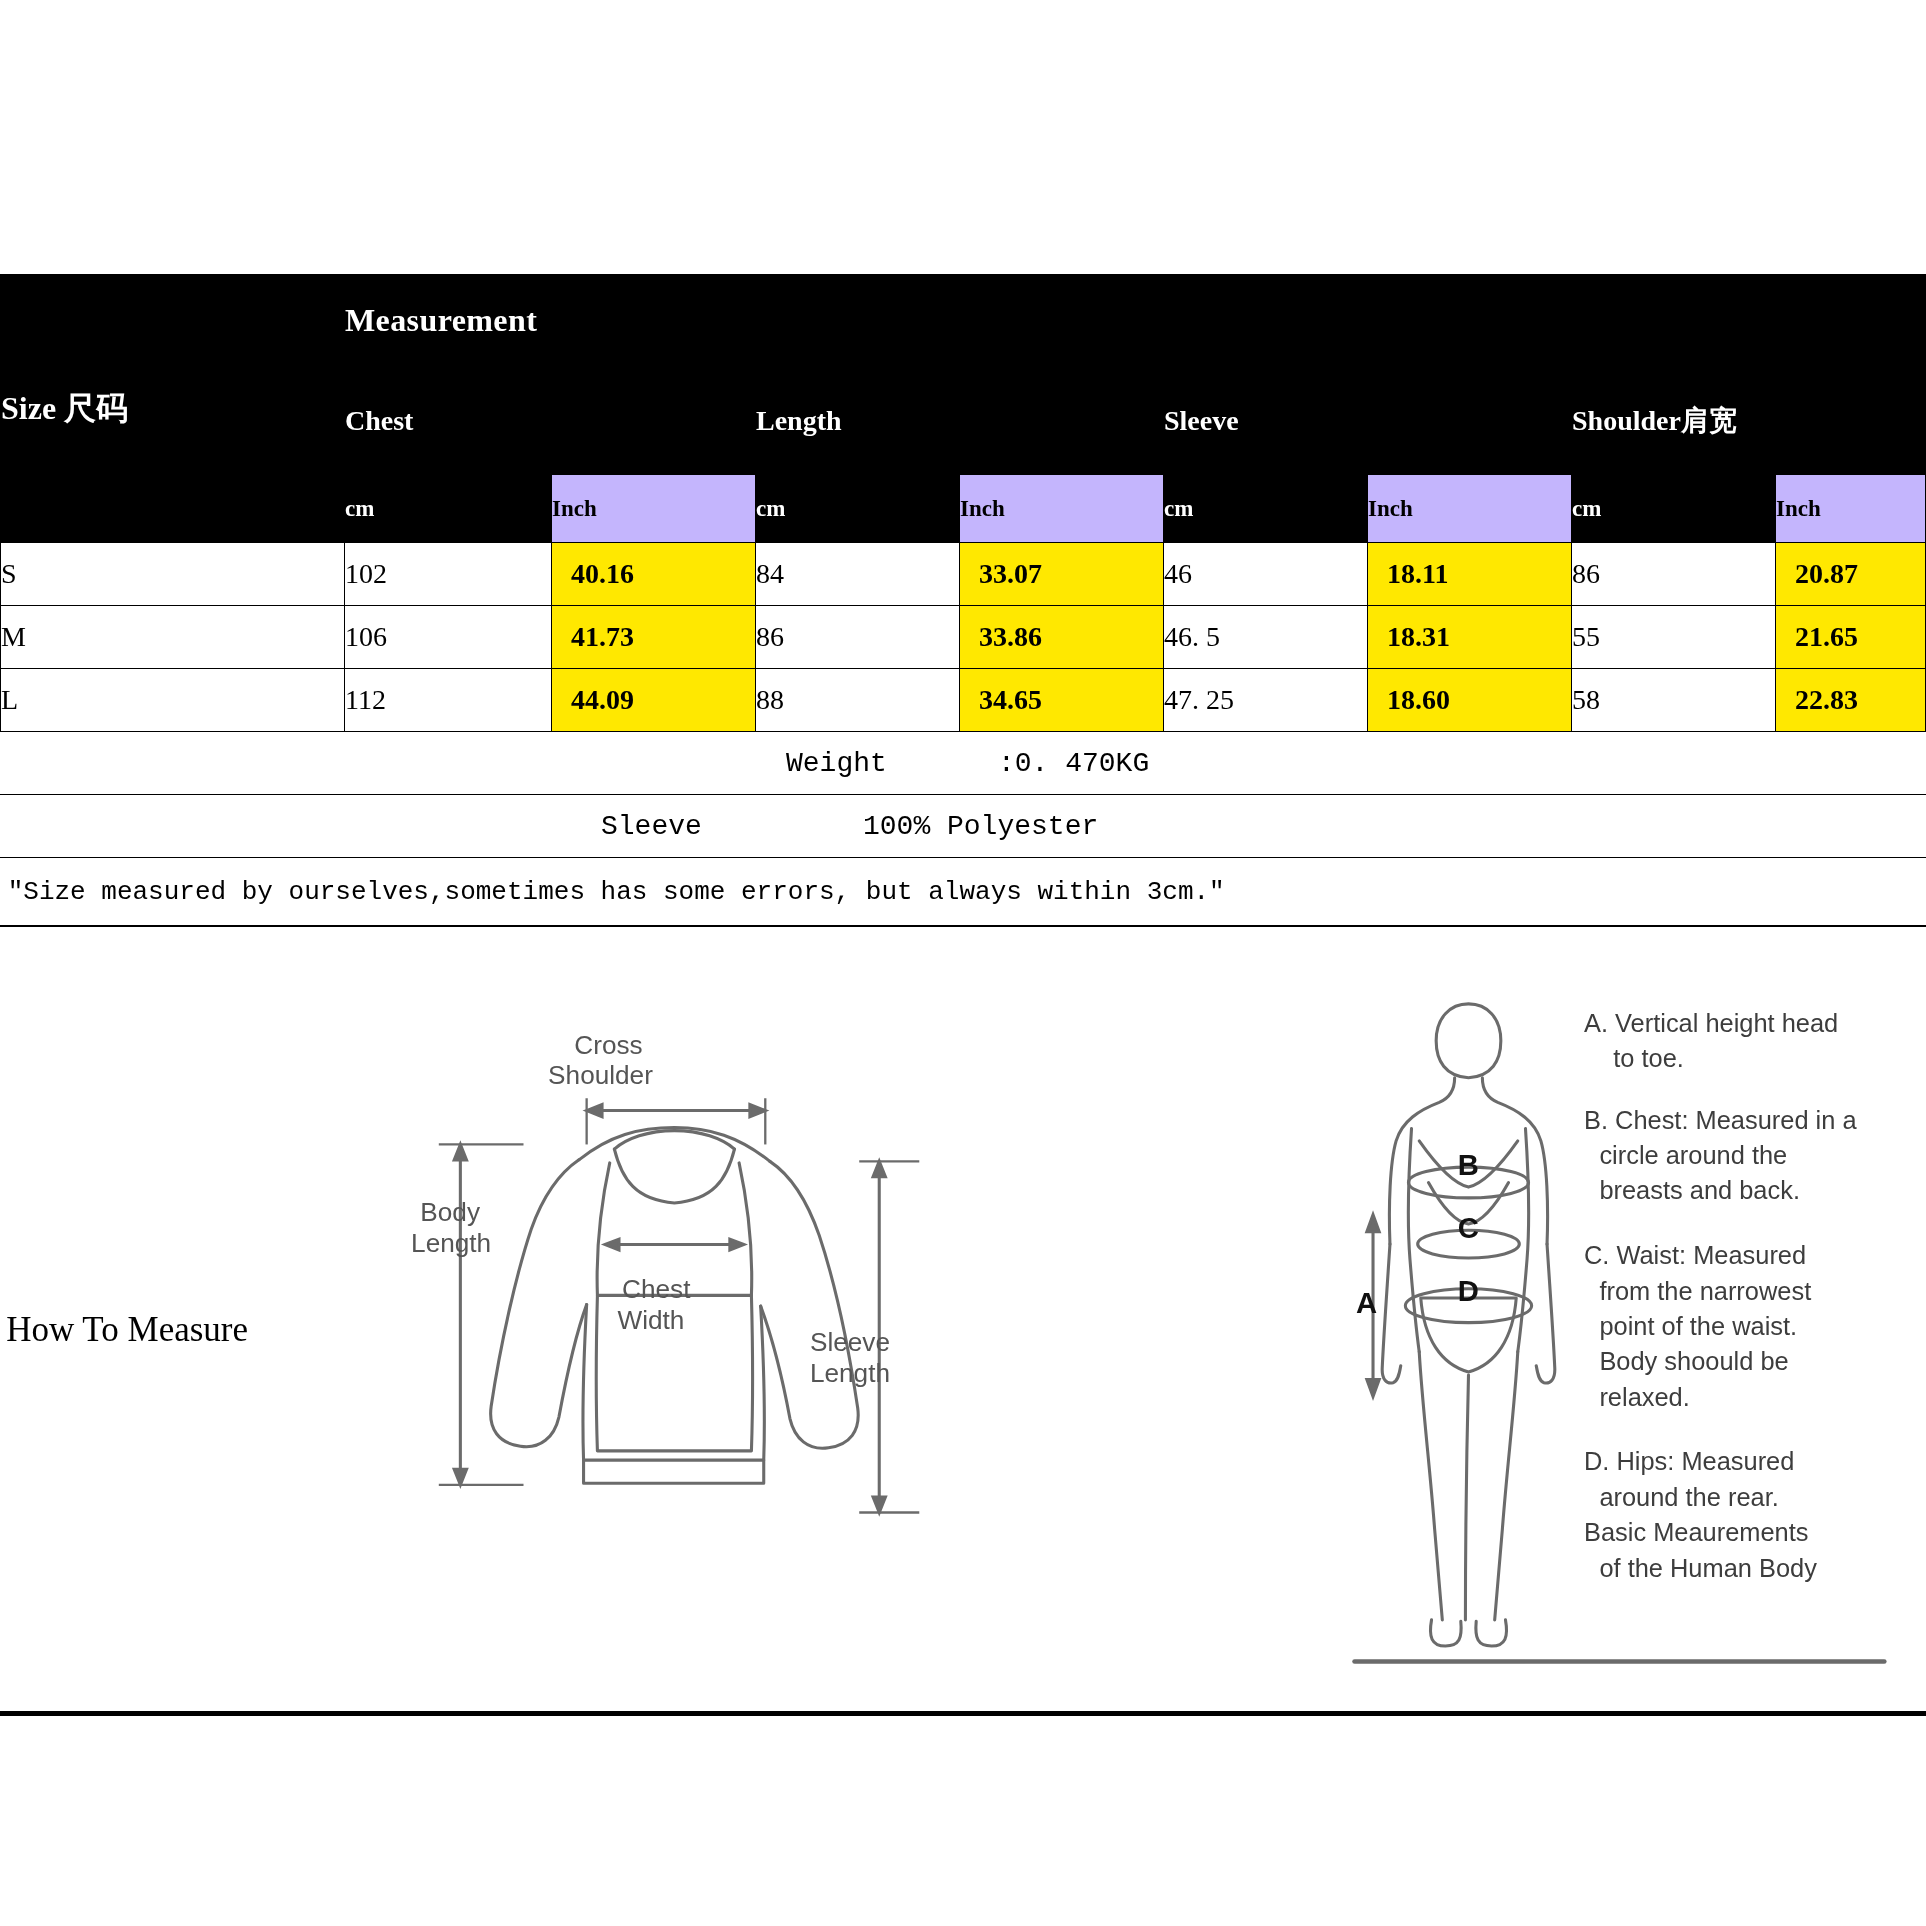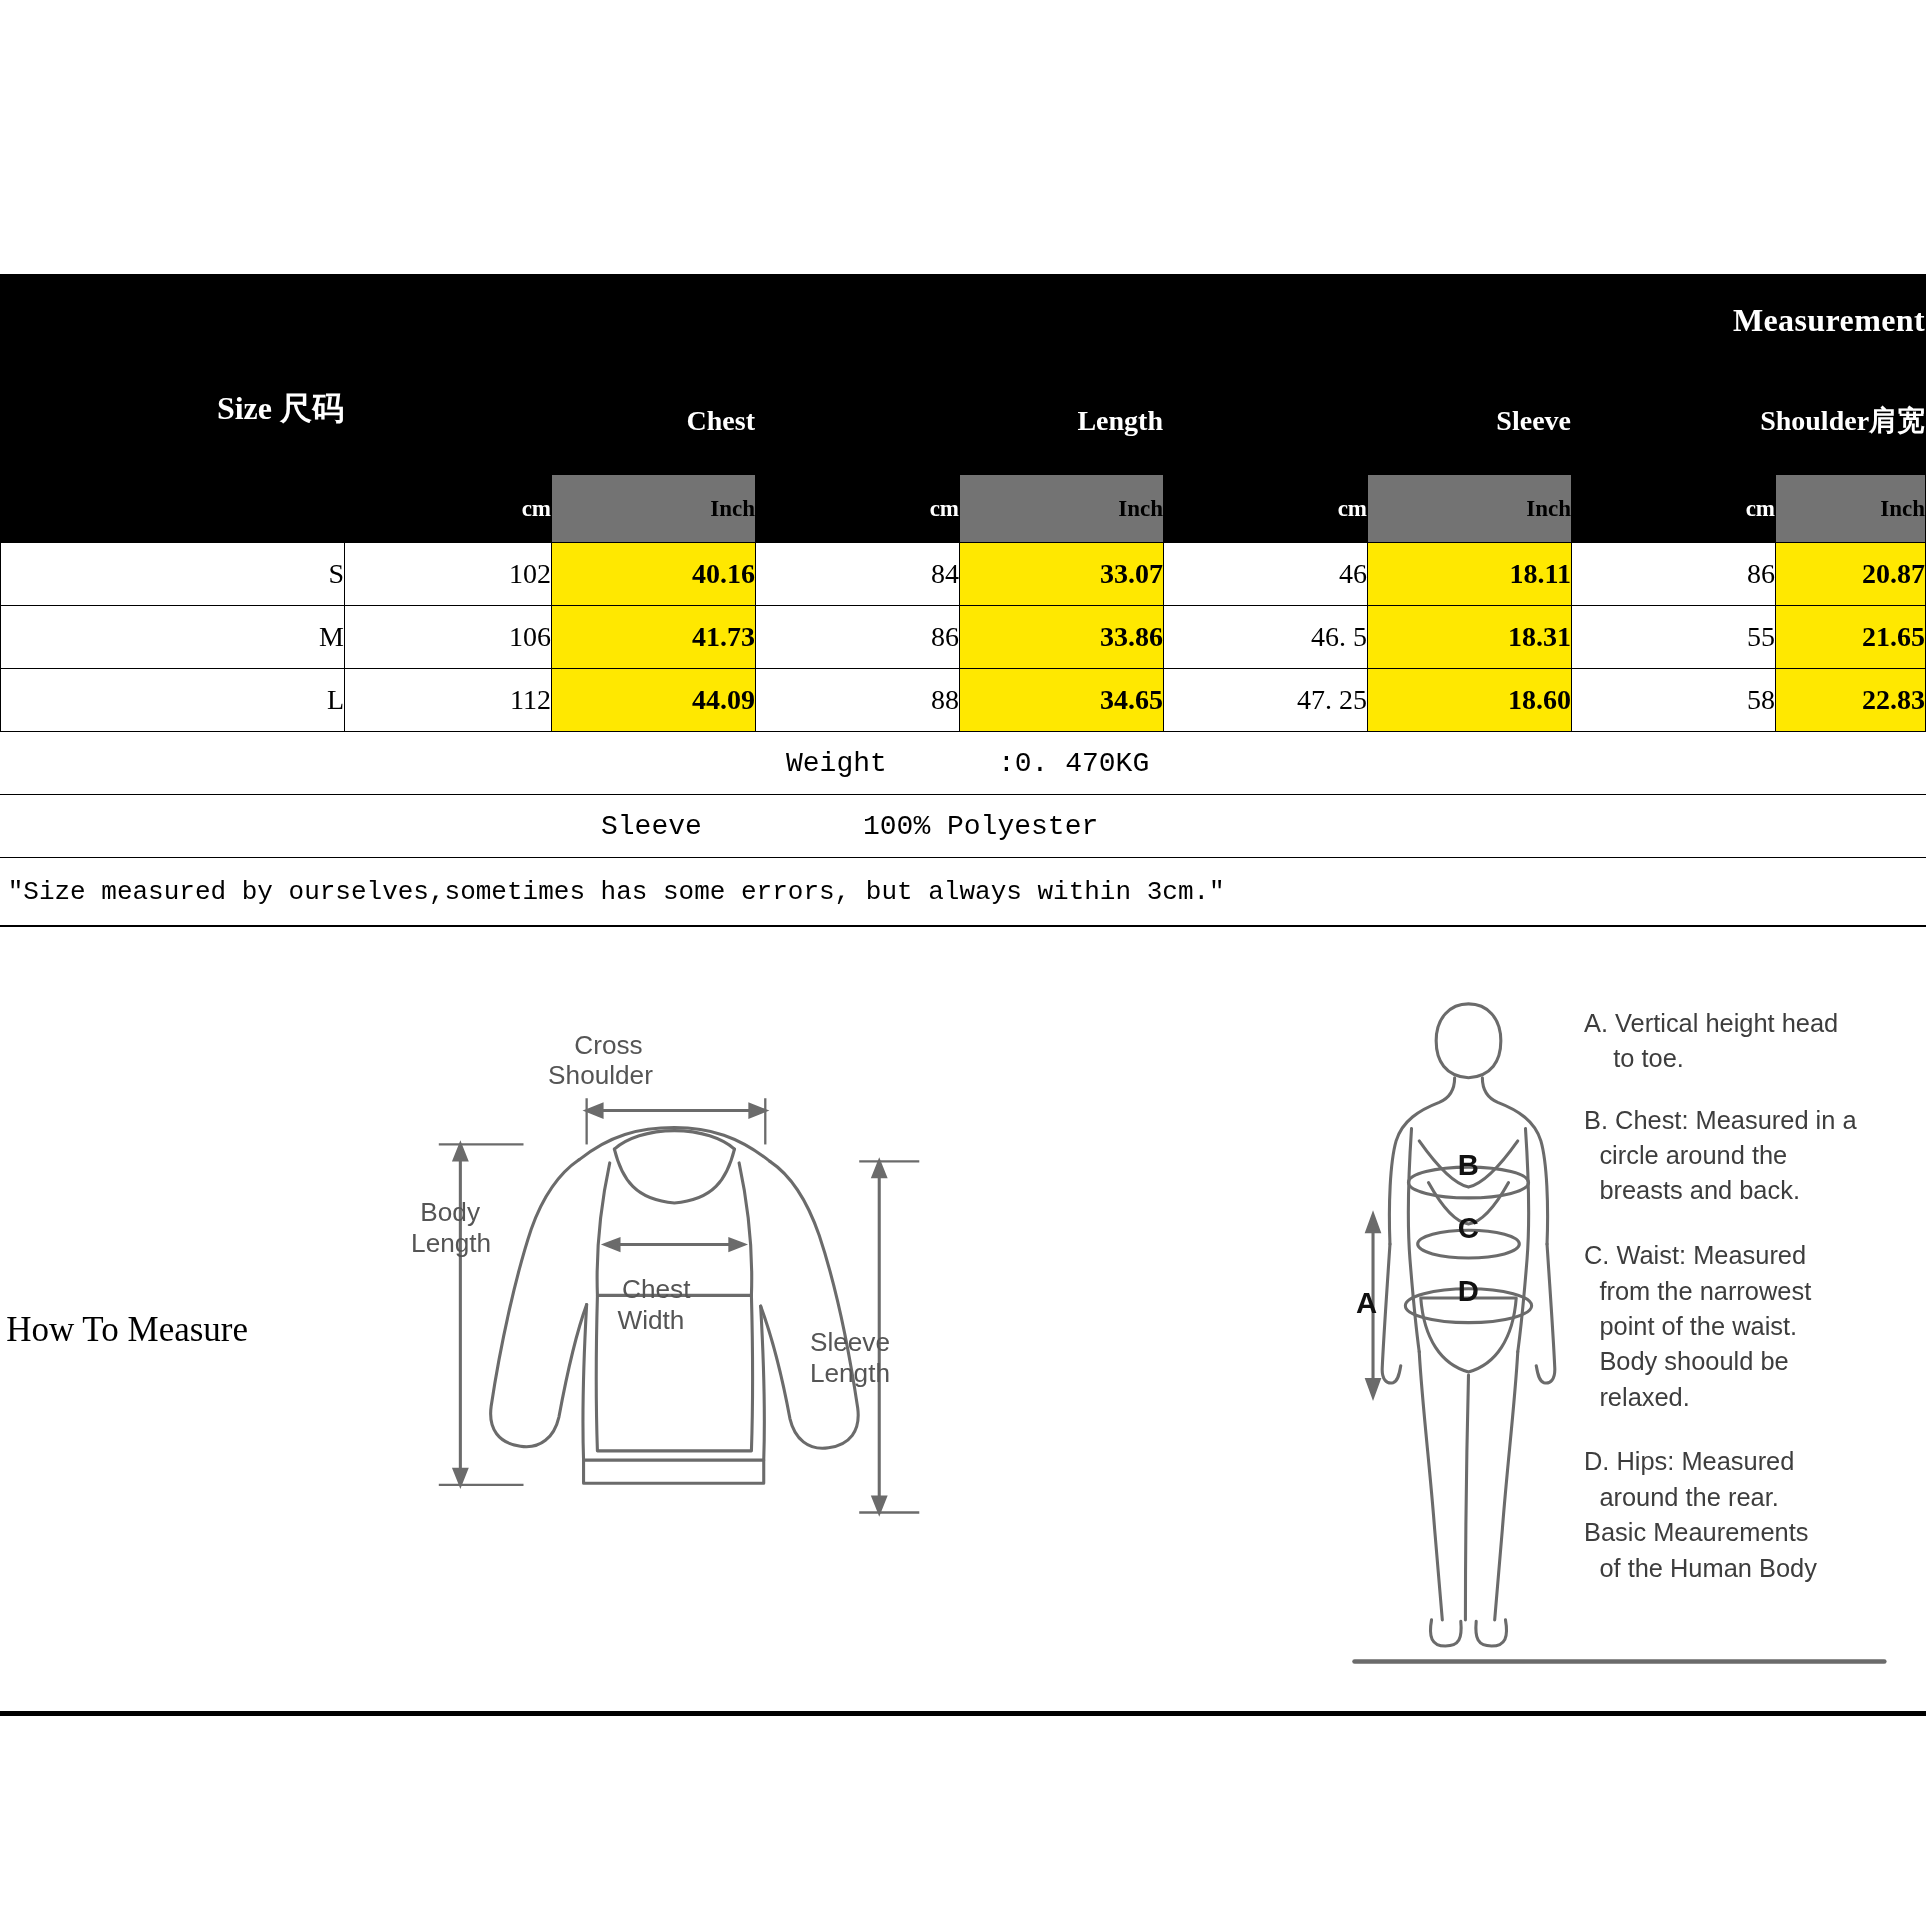--- a/index.html
+++ b/index.html
@@ -22,36 +22,36 @@
     left: 0px; top: 274px;
     width: 1926px;
   }
   table.size-table {
     border-collapse: collapse;
     width: 1926px;
     table-layout: fixed;
   }
   table.size-table td, table.size-table th {
     border: 1.5px solid #000;
-    text-align: right;
+    text-align: left;
     vertical-align: middle;
     padding: 0;
   }
   .hdr-black {
     background: #000;
     color: #fff;
     font-family: "Liberation Serif", serif;
     font-weight: bold;
   }
   .cell-measurement { font-size: 32px; height: 92px; letter-spacing: 0.4px; }
   .cell-size-label { font-size: 32px; font-family: "Liberation Serif", serif; font-weight: bold; }
   .cell-group { font-size: 28px; height: 108px; }
   .cell-unit-cm { font-size: 23px; height: 68px; }
   .cell-unit-inch {
-    background: #737373;
+    background: #c4b5fd;
     color: #000;
     font-size: 23px;
     height: 68px;
     font-family: "Liberation Serif", serif;
     font-weight: bold;
   }
   .row-data td {
     height: 63px;
     font-size: 28px;
     font-family: "Liberation Serif", serif;

